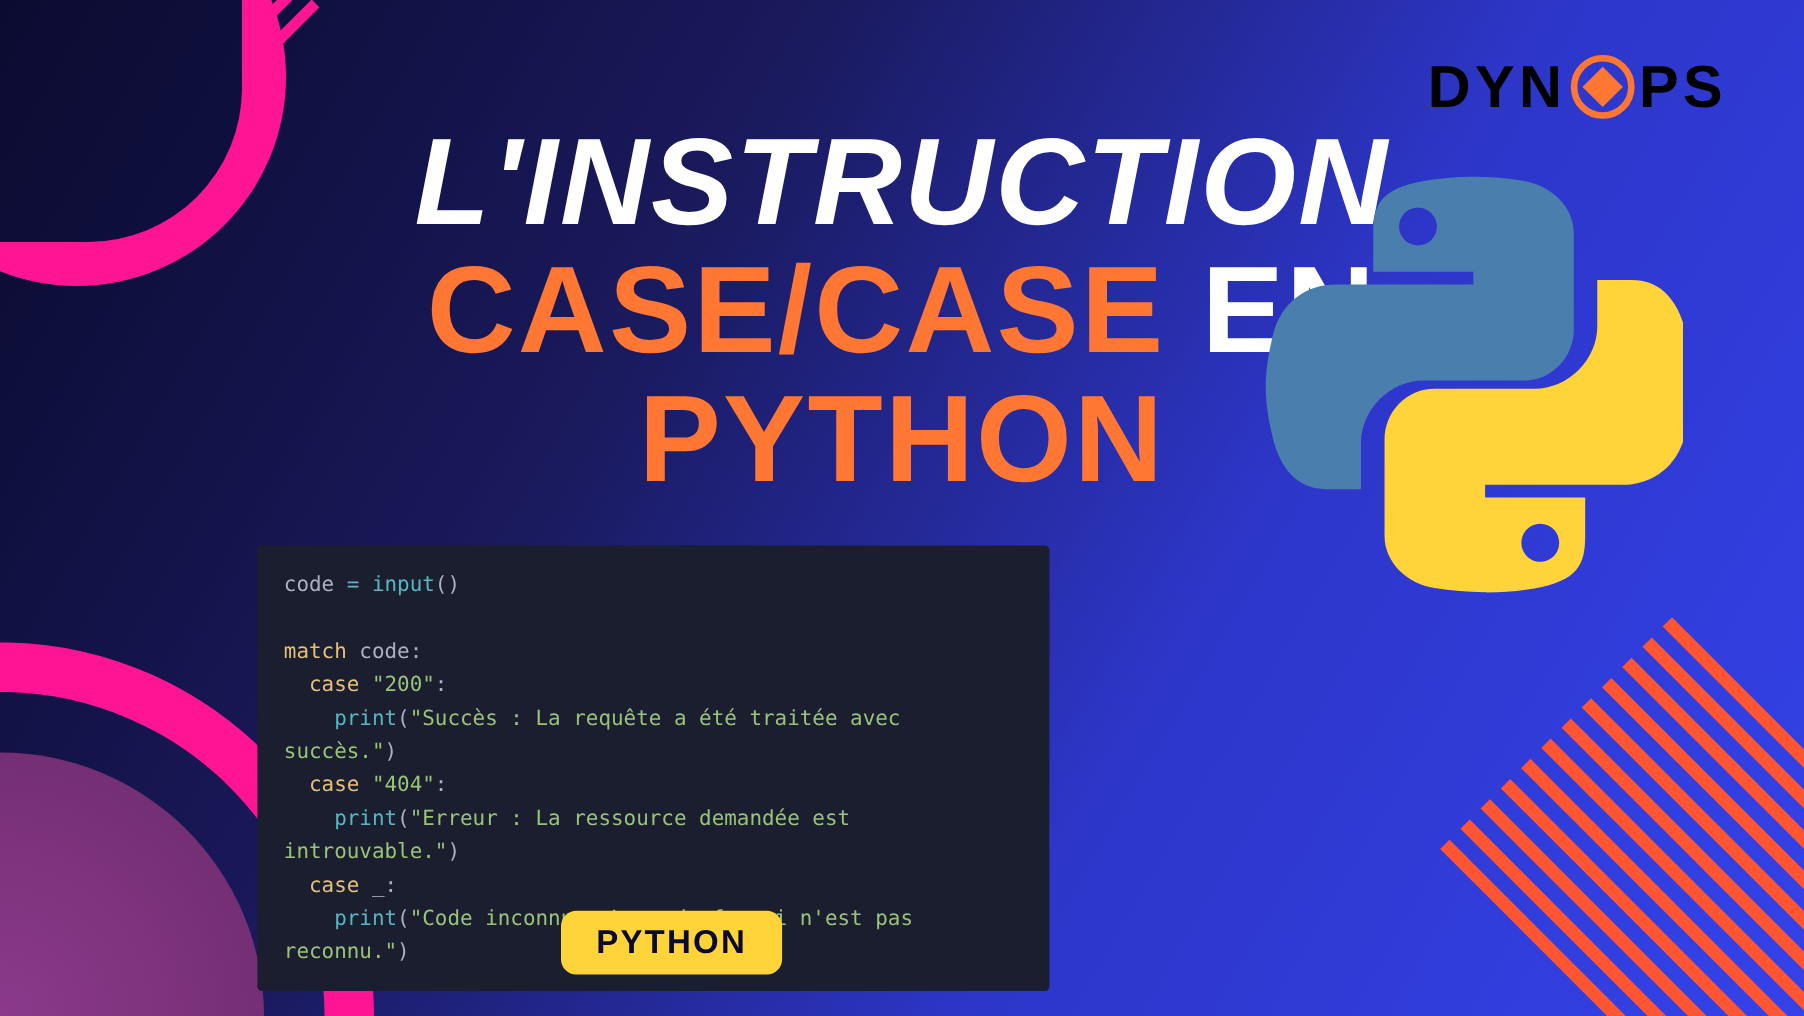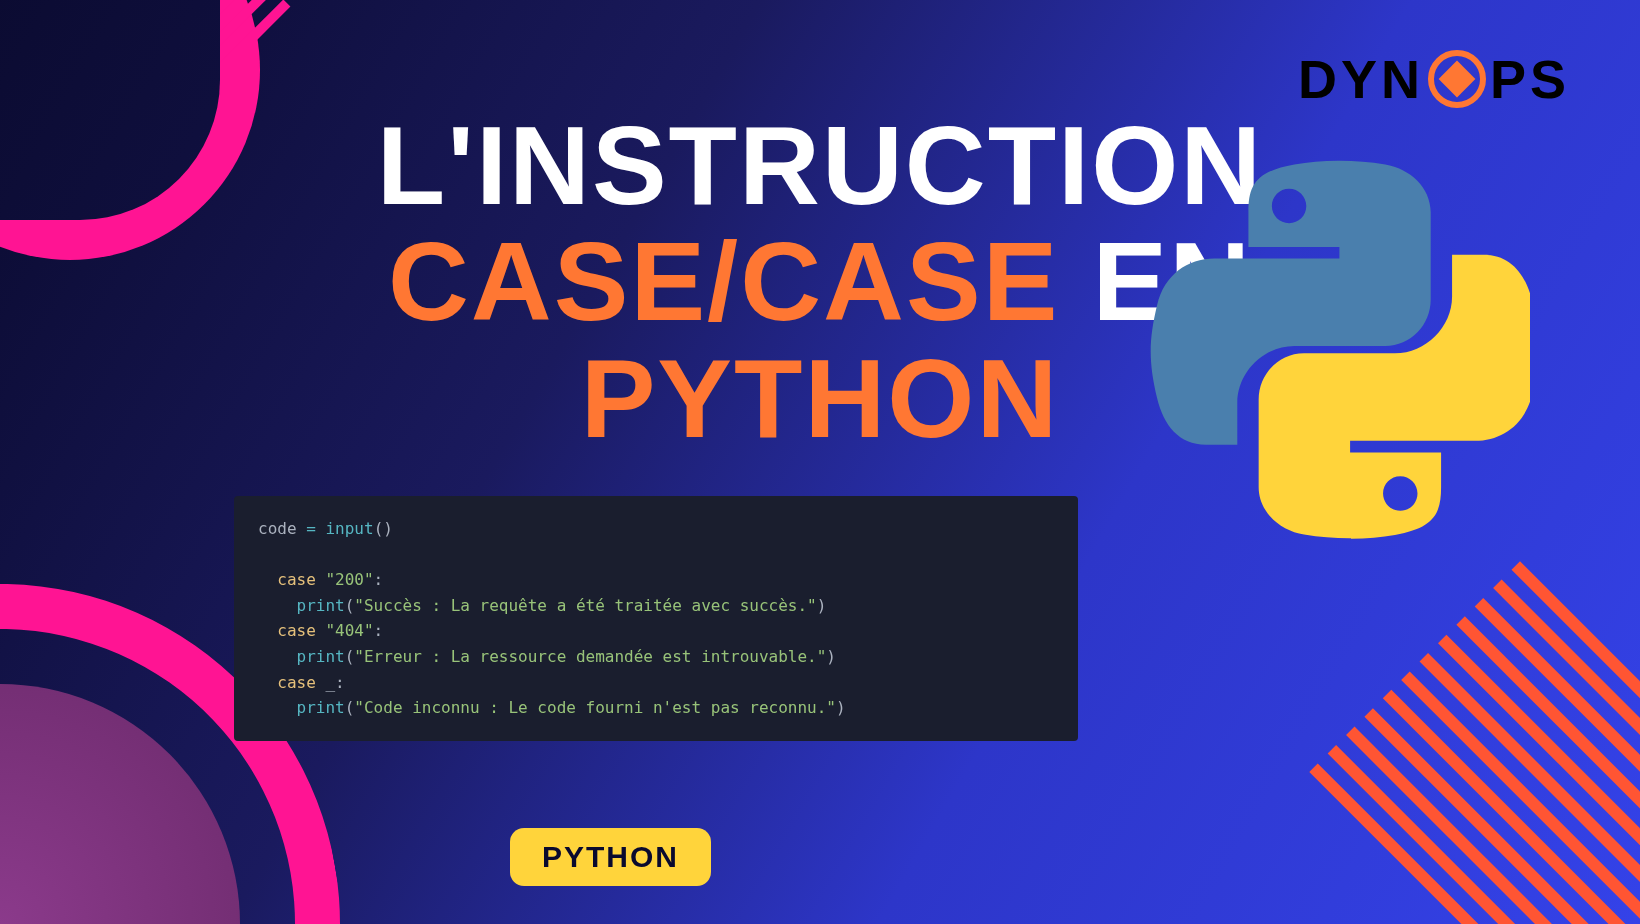--- a/index.html
+++ b/index.html
@@ -119,42 +119,42 @@
     .title {
       position: absolute;
       top: 108px; left: 0; right: 0;
       text-align: center;
       font-family: 'Arial Black', Arial, sans-serif;
       font-weight: 900;
       font-size: 112px;
       line-height: 1.04;
       letter-spacing: 2px;
     }
-    .title .line1 { color: #ffffff; }
+    .title .line1 { color: #ffffff; font-style: italic; }
     .title .line2 .orange { color: #ff7733; }
     .title .line2 .white { color: #ffffff; }
     .title .line3 { color: #ff7733; }
 
     
     .python-logo {
       position: absolute;
       top: 160px; right: 110px;
       width: 380px; height: 380px;
     }
 
     
     .code-block {
       position: absolute;
       top: 496px; left: 234px;
-      width: 844px;
+      width: 720px;
       background: #1a1e2e;
       border-radius: 4px;
       padding: 20px 24px;
       font-family: 'Consolas', 'Monaco', monospace;
-      font-size: 16px;
+      font-size: 19px;
       line-height: 1.6;
       color: #abb2bf;
     }
     .tok-var { color: #abb2bf; }
     .tok-op { color: #56b6c2; }
     .tok-fn { color: #56b6c2; }
     .tok-punc { color: #abb2bf; }
     .tok-kw { color: #e5c07b; }
     .tok-str { color: #98c379; }
     .tok-wild { color: #abb2bf; }
@@ -231,20 +231,25 @@
 <div class="code-block">
   <div>
     <span class="tok-var">code</span>
     <span> </span>
     <span class="tok-op">=</span>
     <span> </span>
     <span class="tok-fn">input</span><span class="tok-punc">()</span>
   </div>
   <div>&nbsp;</div>
   <div>
+    <span class="tok-kw">match</span>
+    <span> </span>
+    <span class="tok-var">code</span><span class="tok-punc">:</span>
+  </div>
+  <div>
     &nbsp;&nbsp;<span class="tok-kw">case</span>
     <span> </span>
     <span class="tok-str">"200"</span><span class="tok-punc">:</span>
   </div>
   <div>
     &nbsp;&nbsp;&nbsp;&nbsp;<span class="tok-fn">print</span><span class="tok-punc">(</span><span class="tok-str">"Succès : La requête a été traitée avec succès."</span><span class="tok-punc">)</span>
   </div>
   <div>
     &nbsp;&nbsp;<span class="tok-kw">case</span>
     <span> </span>

